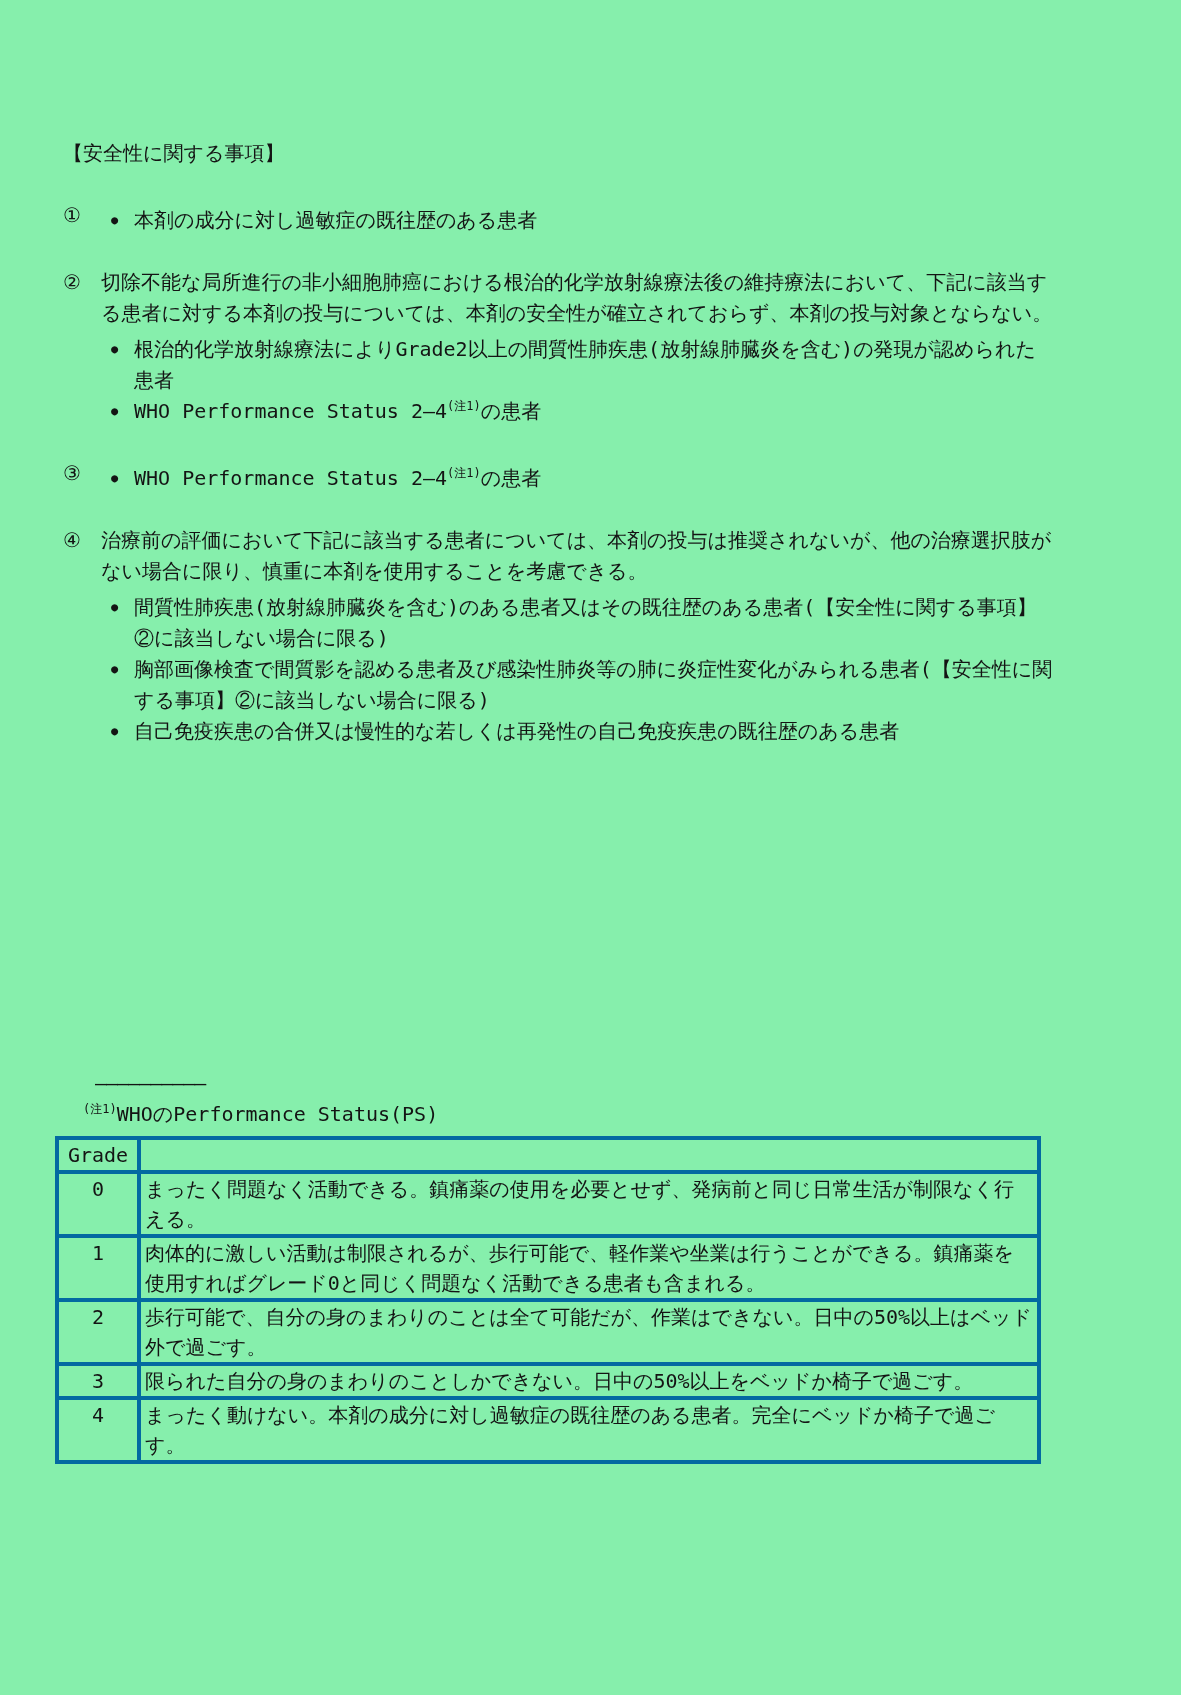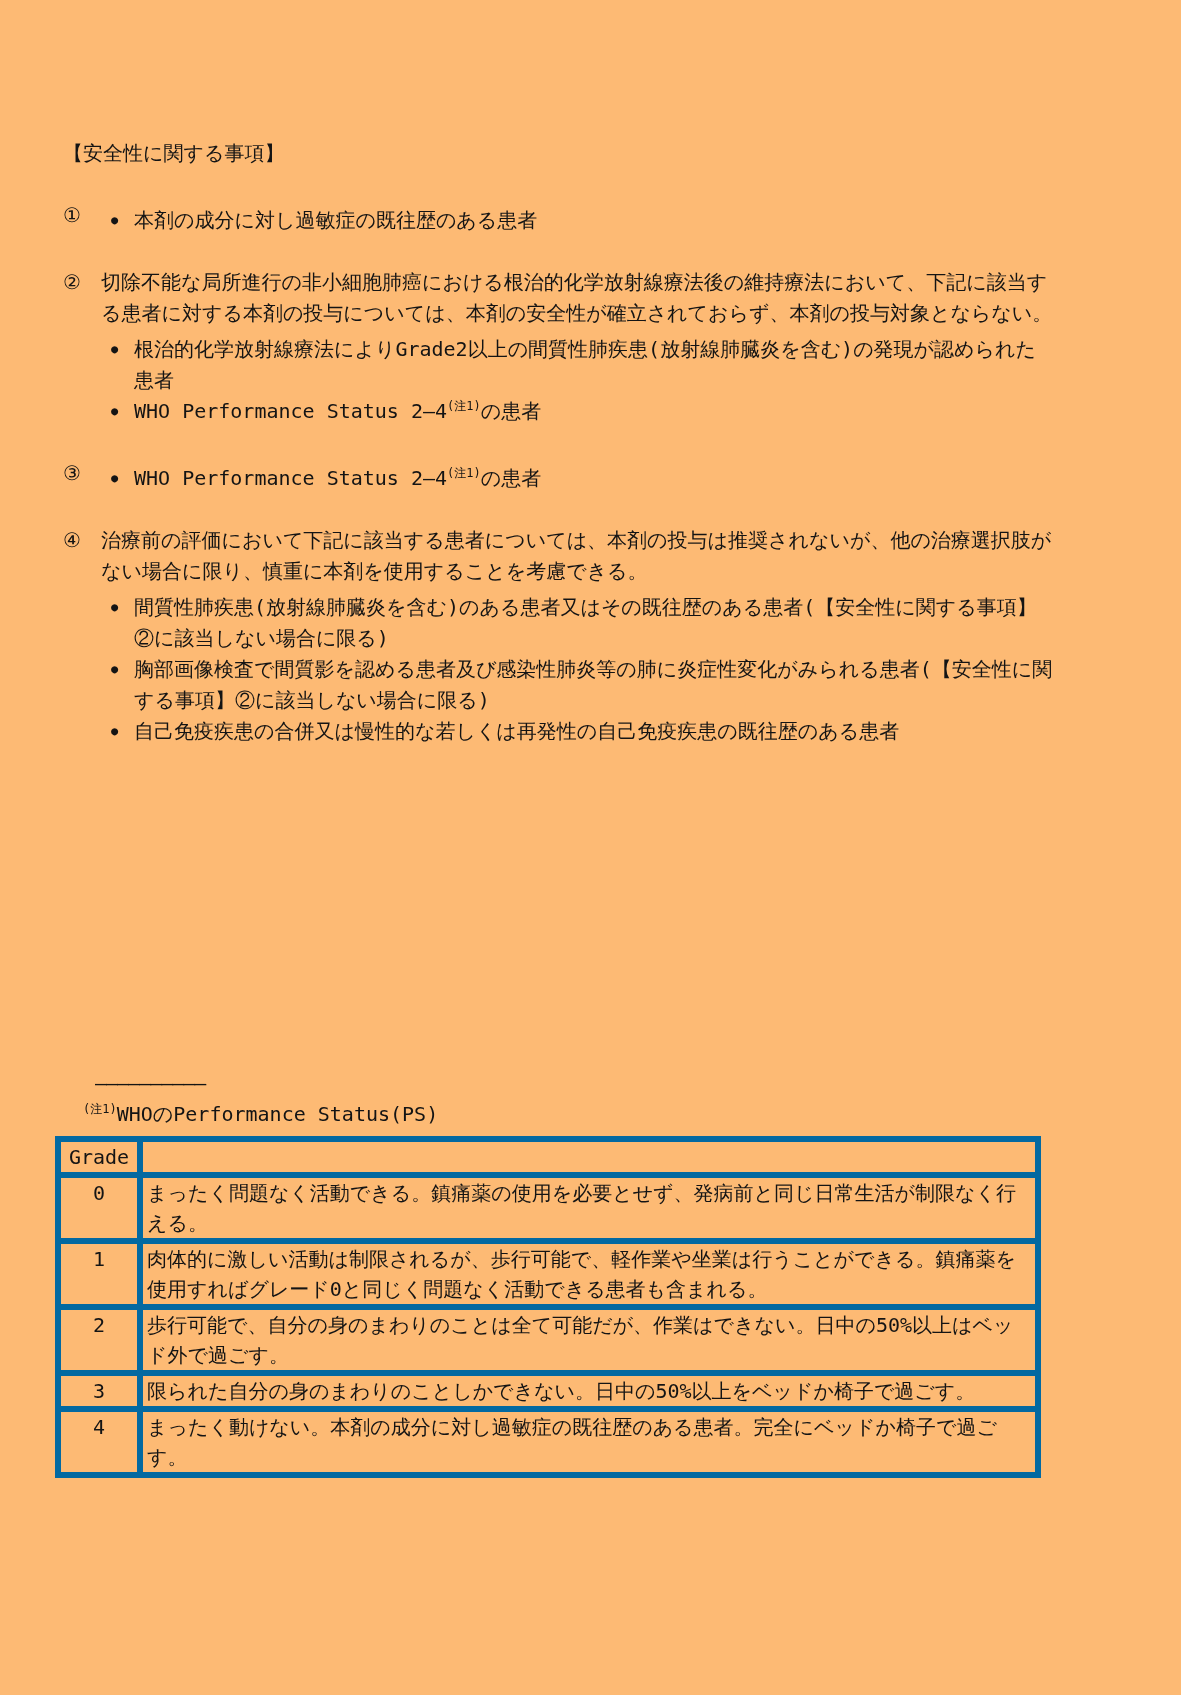--- a/index.html
+++ b/index.html
@@ -1,21 +1,21 @@
 <!DOCTYPE html>
 <html><head>
 <meta charset="utf-8">
 <style>
   * { box-sizing: border-box; }
   html, body { margin: 0; padding: 0; background: #ffffff; }
   .page {
     position: relative;
     width: 1181px;
     height: 1695px;
-    background: #fdba74;
+    background: #86efac;
     color: #141414;
     font-family: "DejaVu Sans Mono", "Liberation Mono", monospace;
     font-size: 20px;
     line-height: 31px;
     overflow: hidden;
   }
   .content {
     position: absolute;
     top: 138px;
     left: 63px;
@@ -54,21 +54,21 @@
     letter-spacing: -1px;
   }
   .note-line { padding-left: 28px; }
   .ps-table {
     border-collapse: collapse;
     width: 100%;
     margin-top: 6px;
     table-layout: fixed;
   }
   .ps-table td {
-    border: 6px solid #0369a1;
+    border: 4px solid #0369a1;
     padding: 0 4px;
     line-height: 30px;
     vertical-align: top;
   }
   .col-grade { width: 82px; }
   .grade-cell { text-align: center; }
   .desc-cell { padding-left: 9px; padding-right: 9px; }
 </style>
 </head>
 <body>

